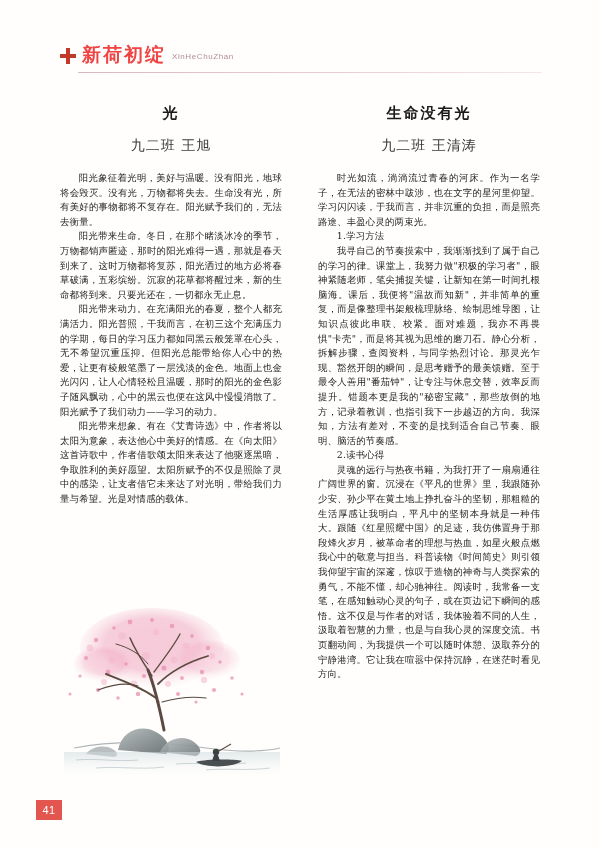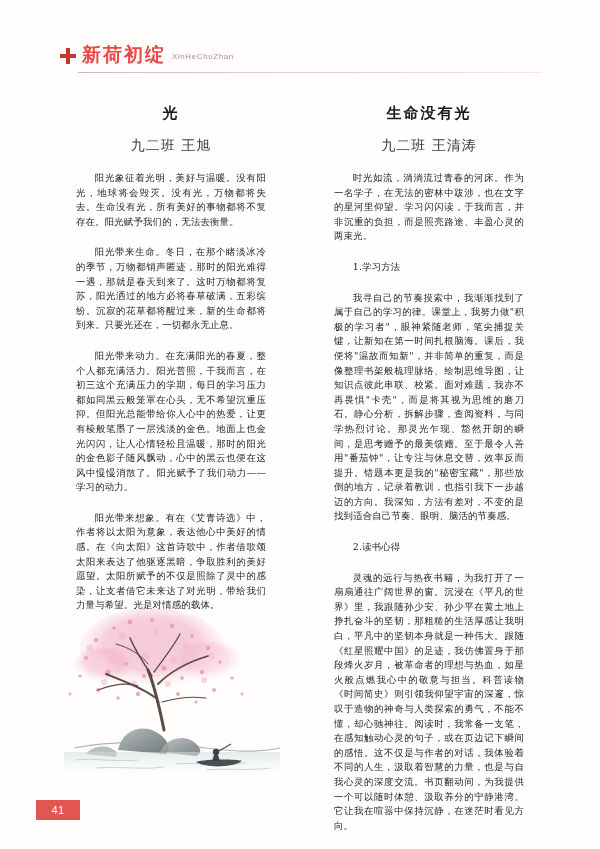--- a/index.html
+++ b/index.html
@@ -93,21 +93,21 @@
     margin: 0 0 14px 0;
   }
   .art-byline {
     text-align: center;
     font-size: 14px;
     letter-spacing: 1px;
     color: #3a3a3a;
     margin: 0 0 16px 0;
   }
   .art-body p {
-    margin: 16px;
+    margin: 0;
     font-size: 9.4px;
     line-height: 14.6px;
     color: #1d1d1d;
     text-align: justify;
     text-indent: 2em;
     letter-spacing: 0.2px;
   }
 
   
   .illus {
@@ -117,21 +117,21 @@
     width: 234px;
     height: 176px;
   }
   .illus svg { display: block; }
 
   
   .pagenum {
     position: absolute;
     left: 36px;
     top: 800px;
-    width: 44px;
+    width: 26px;
     height: 20px;
     background: #e3564f;
     color: #ffffff;
     font-size: 11px;
     font-family: "Liberation Sans", sans-serif;
     display: flex;
     align-items: center;
     justify-content: center;
     letter-spacing: 0.5px;
   }

